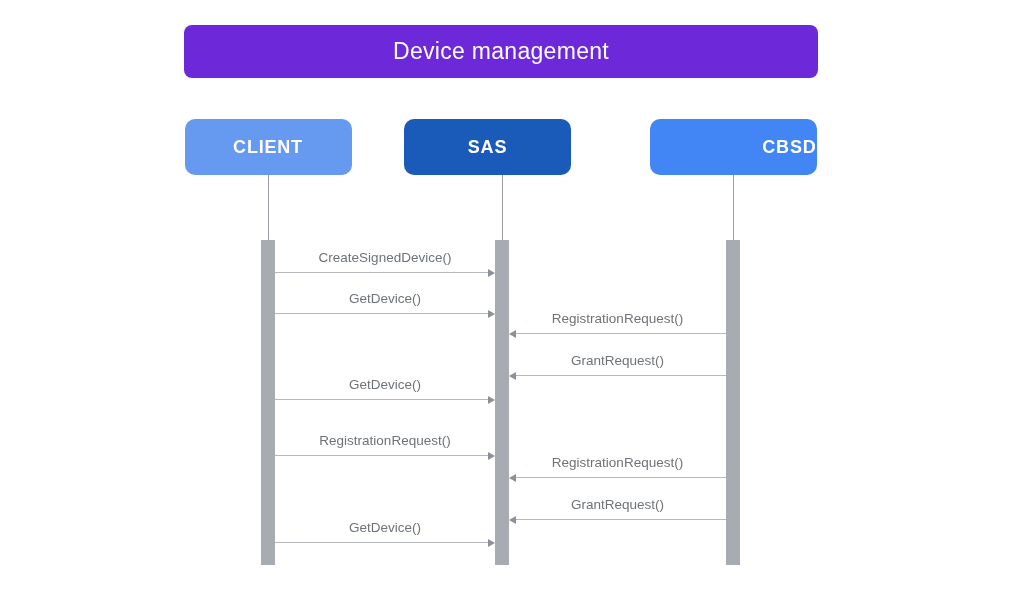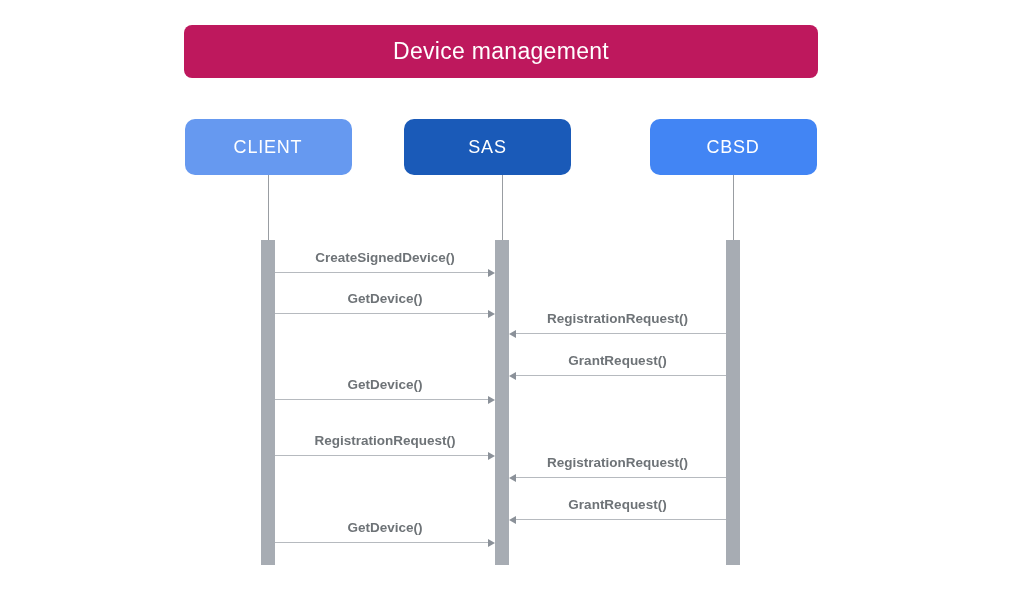--- a/index.html
+++ b/index.html
@@ -34,21 +34,21 @@
     position: absolute;
     top: 119px;
     width: 167px;
     height: 56px;
     border-radius: 10px;
     display: flex;
     align-items: center;
     justify-content: center;
     color: #ffffff;
     font-size: 18px;
-    font-weight: 400;
+    font-weight: 700;
     letter-spacing: 0.8px;
   }
   .lifeline {
     position: absolute;
     top: 175px;
     width: 1px;
     height: 65px;
     background: #999da2;
   }
   .activation-bar {
@@ -57,61 +57,60 @@
     width: 14px;
     height: 325px;
     background: #a7acb3;
   }
   .message-label {
     position: absolute;
     transform: translateX(-50%);
     color: #6e7377;
     font-size: 13.5px;
     white-space: nowrap;
-    font-weight: bold;
   }
   .message-line {
     position: absolute;
     height: 1px;
     background: #b6babf;
   }
   .arrow-head {
     position: absolute;
     width: 0;
     height: 0;
     border-top: 4px solid transparent;
     border-bottom: 4px solid transparent;
   }
   .arrow-head.right { border-left: 7px solid #8b9199; }
   .arrow-head.left  { border-right: 7px solid #8b9199; }
 </style>
 </head>
 <body>
 
 <div id="canvas">
-  <div class="title-bar" style="background: #be185d;">Device management</div>
+  <div class="title-bar" style="background: #6d28d9;">Device management</div>
   <div id="actors-layer">
   <div>
     <div class="actor-box" style="left: 184.5px; background: rgb(102, 153, 240); color: rgb(255, 255, 255);">
       <span>CLIENT</span>
     </div>
     <div class="lifeline" style="left: 268px; background: rgb(153, 157, 162);"></div>
     <div class="activation-bar" style="left: 261px; background: rgb(167, 172, 179);"></div>
   </div>
 
   <div>
     <div class="actor-box" style="left: 404px; background: rgb(26, 90, 184); color: rgb(255, 255, 255);">
       <span>SAS</span>
     </div>
     <div class="lifeline" style="left: 502px; background: rgb(153, 157, 162);"></div>
     <div class="activation-bar" style="left: 495px; background: rgb(167, 172, 179);"></div>
   </div>
 
   <div>
-    <div class="actor-box" style="left: 649.5px; background: rgb(66, 133, 244); color: rgb(255, 255, 255);">
+    <div class="actor-box" style="left: 649.5px; background: rgb(66, 133, 244); color: rgb(255, 255, 255); justify-content: flex-end;">
       <span>CBSD</span>
     </div>
     <div class="lifeline" style="left: 733px; background: rgb(153, 157, 162);"></div>
     <div class="activation-bar" style="left: 726px; background: rgb(167, 172, 179);"></div>
   </div>
 </div>
   <div id="messages-layer">
   <div>
     <div class="message-label" style="left: 385px; top: 250px; color: rgb(110, 115, 119);">CreateSignedDevice()</div>
     <div class="message-line" style="left: 275px; width: 214px; top: 272px; background: rgb(182, 186, 191);"></div>

